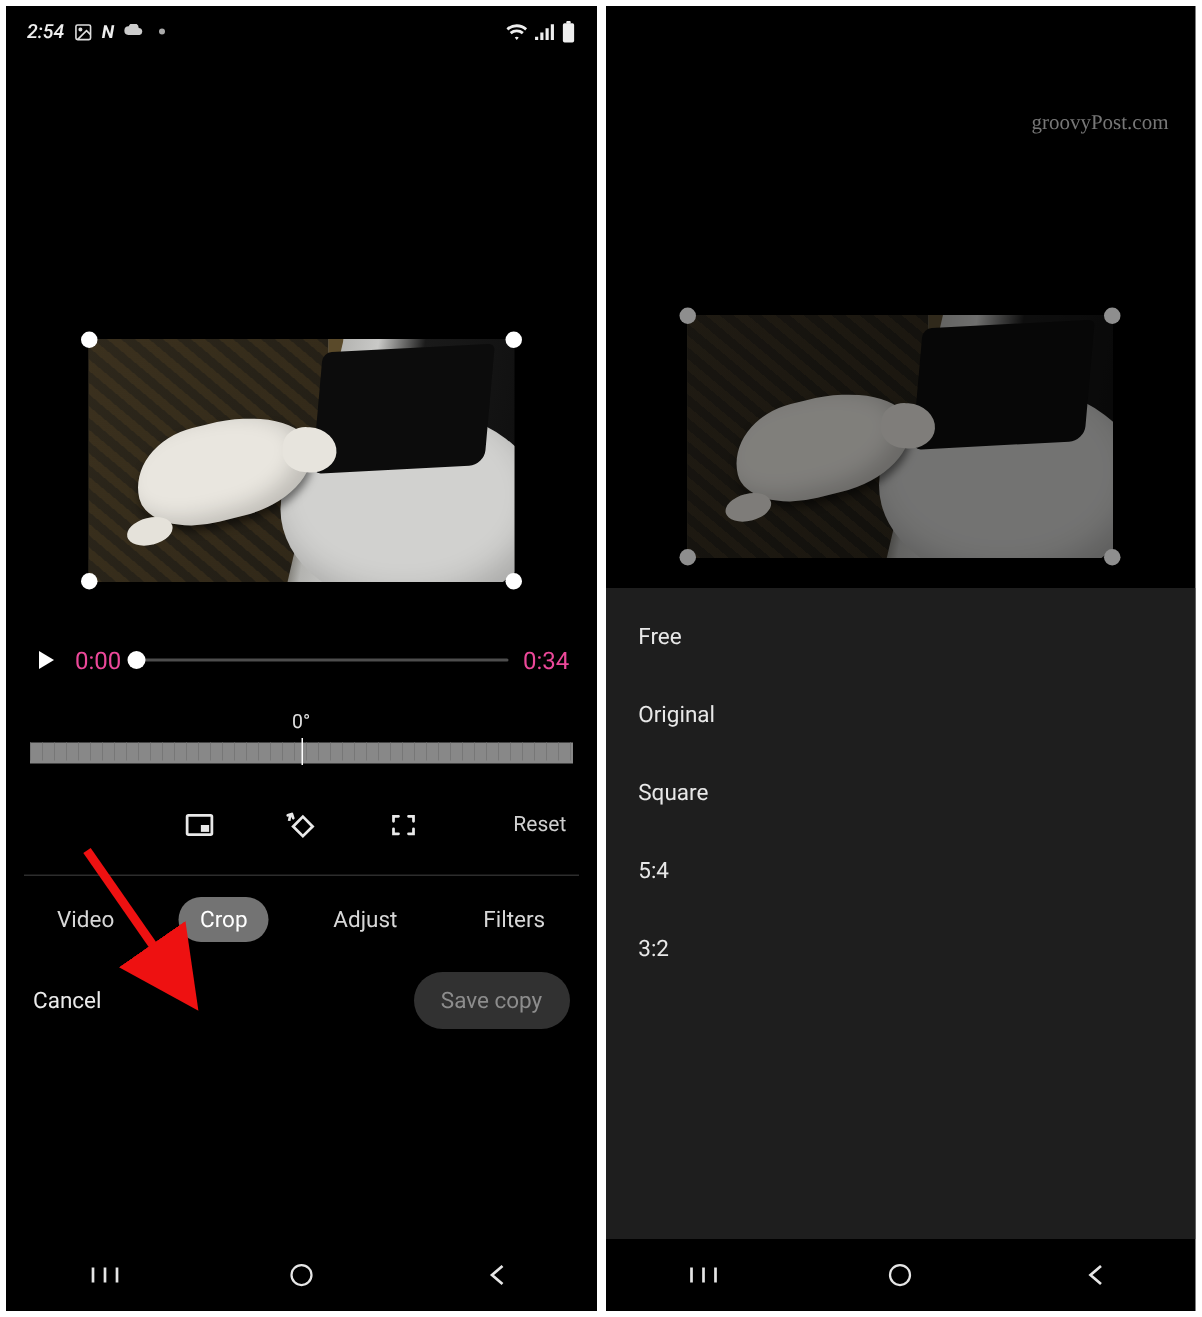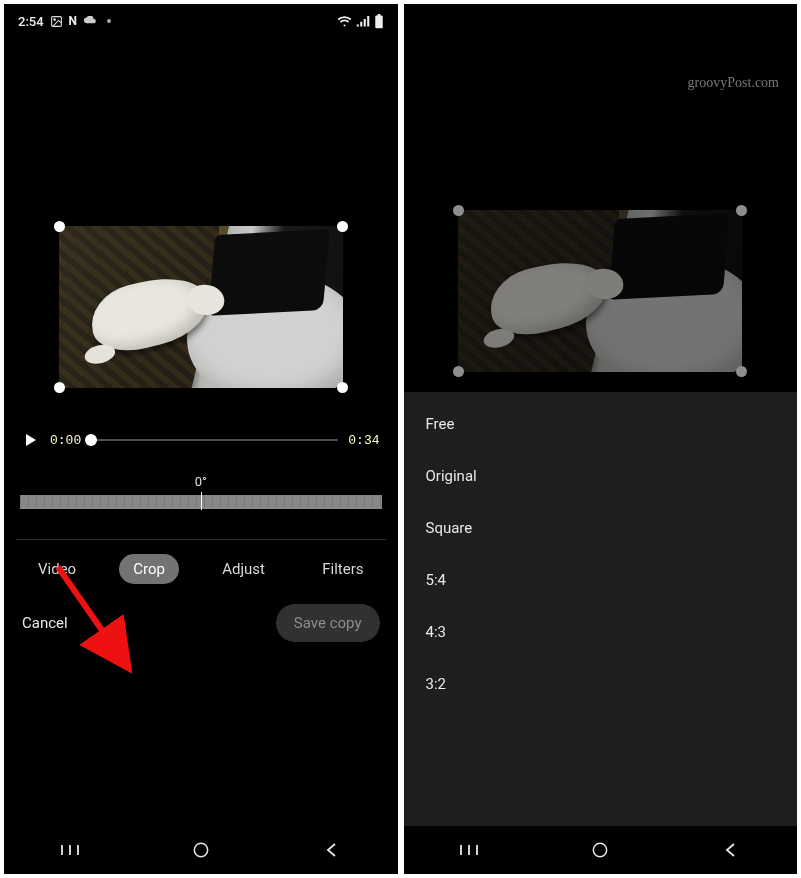--- a/index.html
+++ b/index.html
@@ -30,21 +30,21 @@
   .status-bar {
     display: flex;
     justify-content: space-between;
     align-items: center;
     padding: 6px 14px 2px;
     height: 30px;
     font-size: 13px;
     font-weight: 500;
     color: #eee;
   }
-  .status-left { display: flex; align-items: center; gap: 6px; }
+  .status-left { display: flex; align-items: center; gap: 6px; font-style: italic; }
   .status-right { display: flex; align-items: center; gap: 4px; }
   .status-icons svg, .status-right svg { display: block; }
   .dot-small { width:4px; height:4px; border-radius:50%; background:#aaa; display:inline-block; margin-left:4px; }
 
   
   .watermark {
     position: absolute;
     top: 26px;
     right: 18px;
     color: #777;
@@ -126,21 +126,21 @@
   .ch-tr { top:-5px; right:-5px; }
   .ch-bl { bottom:-5px; left:-5px; }
   .ch-br { bottom:-5px; right:-5px; }
 
   
   .timeline-row {
     display:flex; align-items:center; gap:10px; padding: 0 18px; height: 32px;
     font-size: 13px; color:#ddd;
   }
   .play-btn { width:18px; height:18px; display:flex; align-items:center; justify-content:center; }
-  .time-label { font-size:13px; color:#fef9c3;font-family:Liberation Mono, monospace; }
+  .time-label { font-size:16px; color:#ec4899; }
   .track {
     flex:1; height:2px; background:#4d4d4d; position:relative; border-radius:1px;
   }
   .track-thumb {
     position:absolute; left:0; top:50%; width:12px; height:12px; background:#fff; border-radius:50%;
     transform:translate(-50%,-50%);
   }
 
   
   .angle-label { text-align:center; font-size:13px; color:#e0e0e0; margin-top:18px; }
@@ -282,20 +282,41 @@
       <span class="time-label">0:00</span>
       <div class="track">
         <div class="track-thumb"></div>
       </div>
       <span class="time-label">0:34</span>
     </div>
 
     <div class="angle-label">0°</div>
     <div class="dial"></div>
 
+    <div class="tool-row">
+      <div class="icon-btn">
+        <svg width="22" height="22" viewBox="0 0 24 24" fill="none" stroke="#e9e9e9" stroke-width="2">
+          <rect x="3" y="5" width="18" height="14" rx="1"></rect>
+          <rect x="13" y="12" width="6" height="5" fill="#e9e9e9" stroke="none"></rect>
+        </svg>
+      </div>
+      <div class="icon-btn">
+        <svg width="22" height="22" viewBox="0 0 24 24" fill="none" stroke="#e9e9e9" stroke-width="2">
+          <rect x="8" y="8" width="10" height="10" transform="rotate(45 13 13)"></rect>
+          <path d="M5 4a9 9 0 0 0-2 5"></path>
+          <path d="M5 4l-3 1M5 4l1 3" stroke-linecap="round"></path>
+        </svg>
+      </div>
+      <div class="icon-btn">
+        <svg width="20" height="20" viewBox="0 0 24 24" fill="none" stroke="#e9e9e9" stroke-width="2.2" stroke-linecap="round">
+          <path d="M4 9V5h4M20 9V5h-4M4 15v4h4M20 15v4h-4"></path>
+        </svg>
+      </div>
+      <div class="reset">Reset</div>
+    </div>
 
     <div class="thin-divider"></div>
 
     <div class="tabs">
       <div class="tab">Video</div>
       <div class="tab active">Crop</div>
       <div class="tab">Adjust</div>
       <div class="tab">Filters</div>
     </div>
 
@@ -348,21 +369,20 @@
         <div class="crop-handle dim ch-bl"></div>
         <div class="crop-handle dim ch-br"></div>
       </div>
     </div>
 
     <div class="ratio-list">
       <div class="ratio-item">Free</div>
       <div class="ratio-item">Original</div>
       <div class="ratio-item">Square</div>
       <div class="ratio-item">5:4</div>
-      <div class="ratio-item">4:3</div>
       <div class="ratio-item">3:2</div>
     </div>
 
     <div class="navbar">
       <div class="nav">
         <svg width="20" height="14" viewBox="0 0 20 14" stroke="#e6e6e6" stroke-width="1.8">
             <path d="M2 2v10M10 2v10M18 2v10"></path>
           </svg>
       </div>
       <div class="nav">

